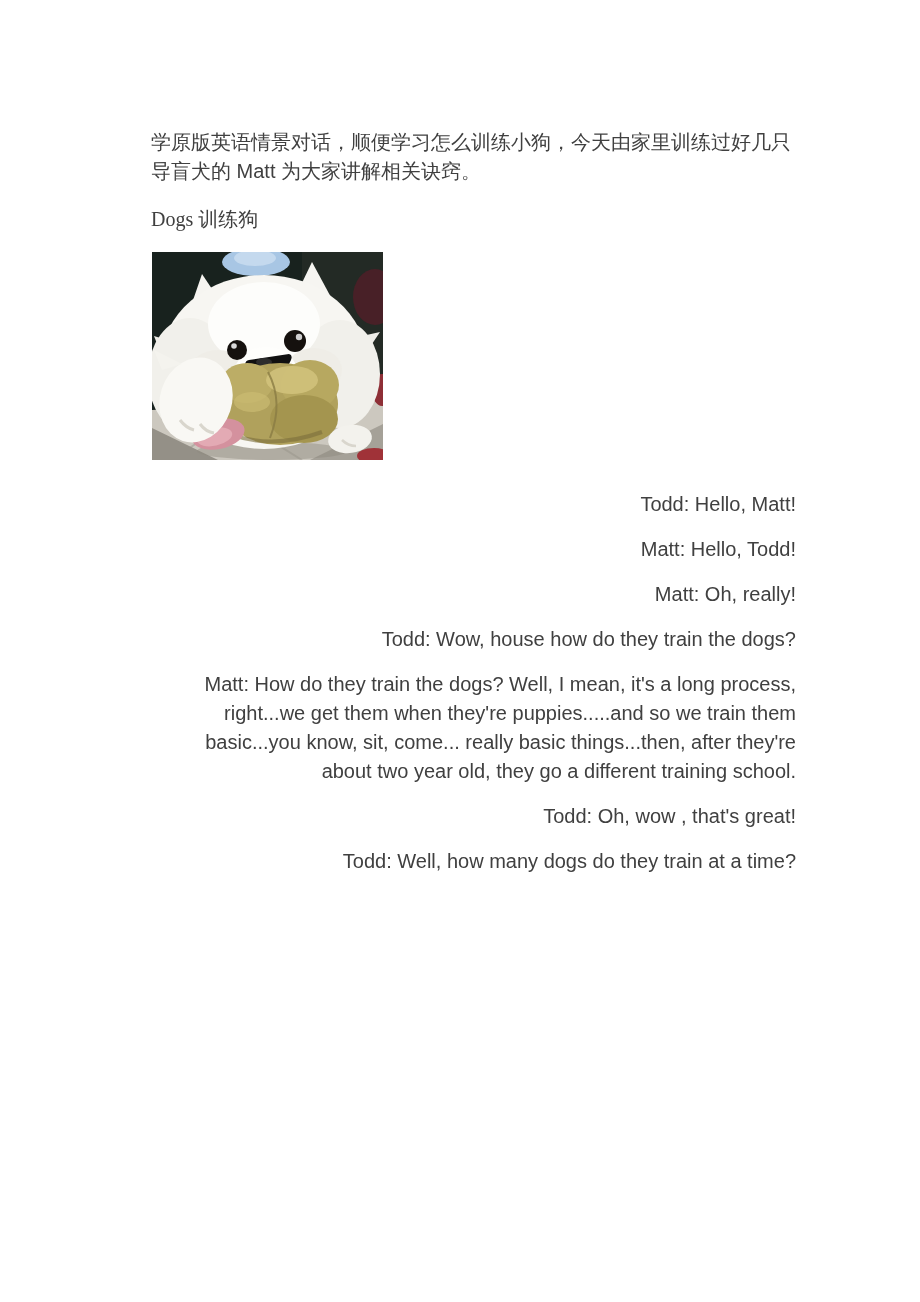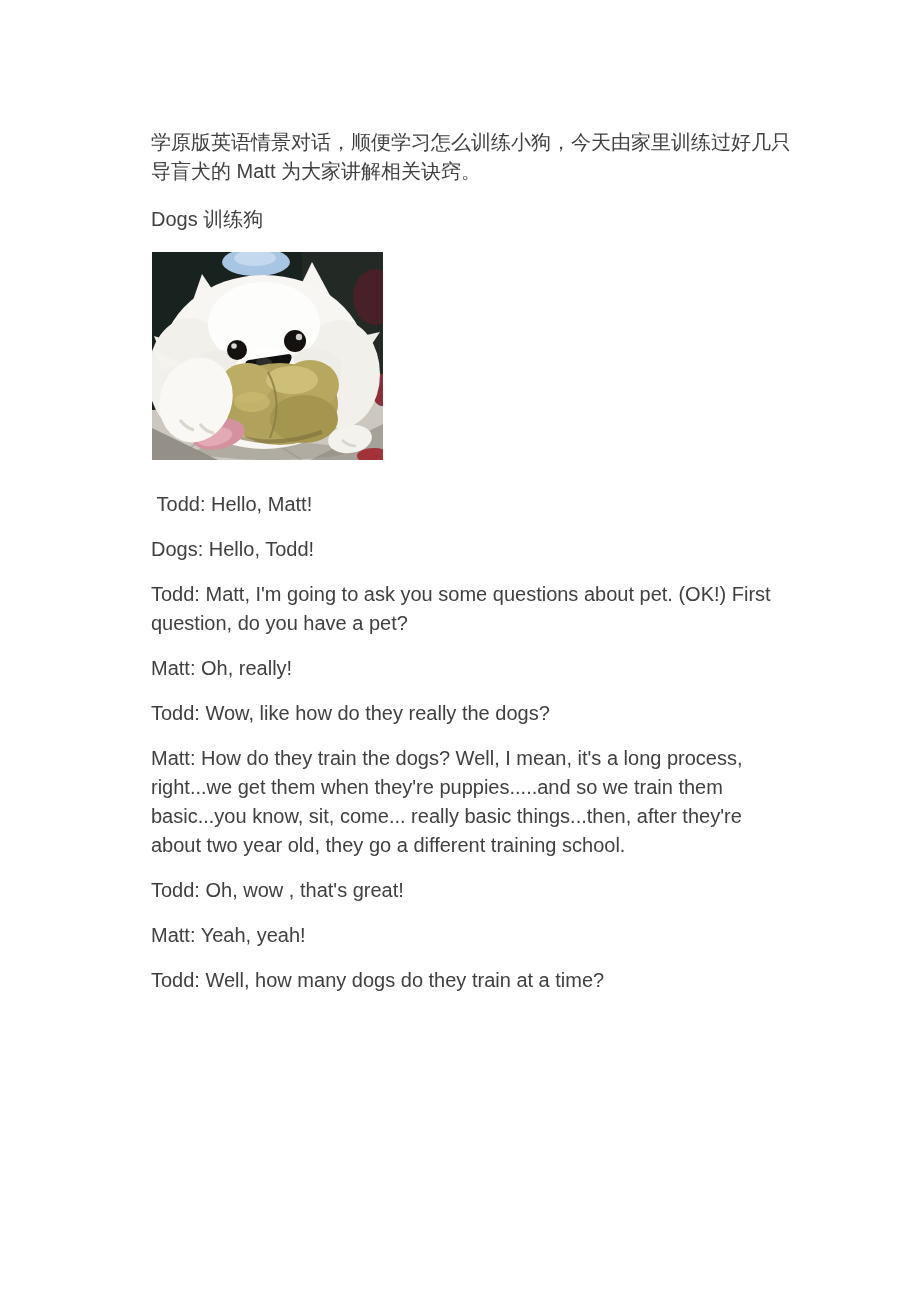--- a/index.html
+++ b/index.html
@@ -16,29 +16,29 @@
   .content{
     box-sizing:content-box;
     padding:128px 136px 0 139px;
     width:645px;
     font-size:20px;
     line-height:29px;
     margin-left:12px;
   }
   p{margin:0;}
   .intro{margin:0 0 19px 0; white-space:pre-wrap;}
-  .heading{margin:0 0 18px 0;}
+  .heading{margin:0 0 18px 0;font-family:Liberation Serif, serif;}
   .photo{
     margin:0 0 30px 1px;
     width:231px;
     height:208px;
     display:block;
   }
   .photo svg{display:block;width:231px;height:208px;}
-  .line{margin:0 0 16px 0; white-space:pre-wrap;}
+  .line{margin:0 0 16px 0; white-space:pre-wrap;text-align:right;}
 </style>
 </head>
 <body>
 
 <div class="page">
   <div class="content">
 
     <p class="intro">学原版英语情景对话，顺便学习怎么训练小狗，今天由家里训练过好几只导盲犬的 Matt 为大家讲解相关诀窍。</p>
 
     <p class="heading">Dogs  训练狗</p>
@@ -116,24 +116,22 @@
           <g transform="rotate(-8 198 187)">
             <ellipse cx="198" cy="187" rx="22" ry="14" fill="#f3f2ed"></ellipse>
           </g>
           <path d="M190,188 Q196,194 204,194" stroke="#d9d6cd" stroke-width="2.5" fill="none"></path>
         </g>
       </svg>
     </figure>
 
     <div>
       <p class="line"> Todd: Hello, Matt!</p>
-      <p class="line">Dogs: Hello, Todd!</p>
-      <p class="line">Todd: Matt, I'm going to ask you some questions about pet. (OK!) First question, do you have a pet?</p>
+      <p class="line">Matt: Hello, Todd!</p>
       <p class="line">Matt: Oh, really!</p>
-      <p class="line">Todd: Wow, like how do they really the dogs?</p>
+      <p class="line">Todd: Wow, house how do they train the dogs?</p>
       <p class="line">Matt: How do they train the dogs? Well, I mean, it's a long process, right...we get them when they're puppies.....and so we train them basic...you know, sit, come... really basic things...then, after they're about two year old, they go a different training school.</p>
       <p class="line">Todd: Oh, wow , that's great!</p>
-      <p class="line">Matt: Yeah, yeah!</p>
       <p class="line">Todd: Well, how many dogs do they train at a time?</p>
     </div>
 
   </div>
 </div>
 
 </body></html>

